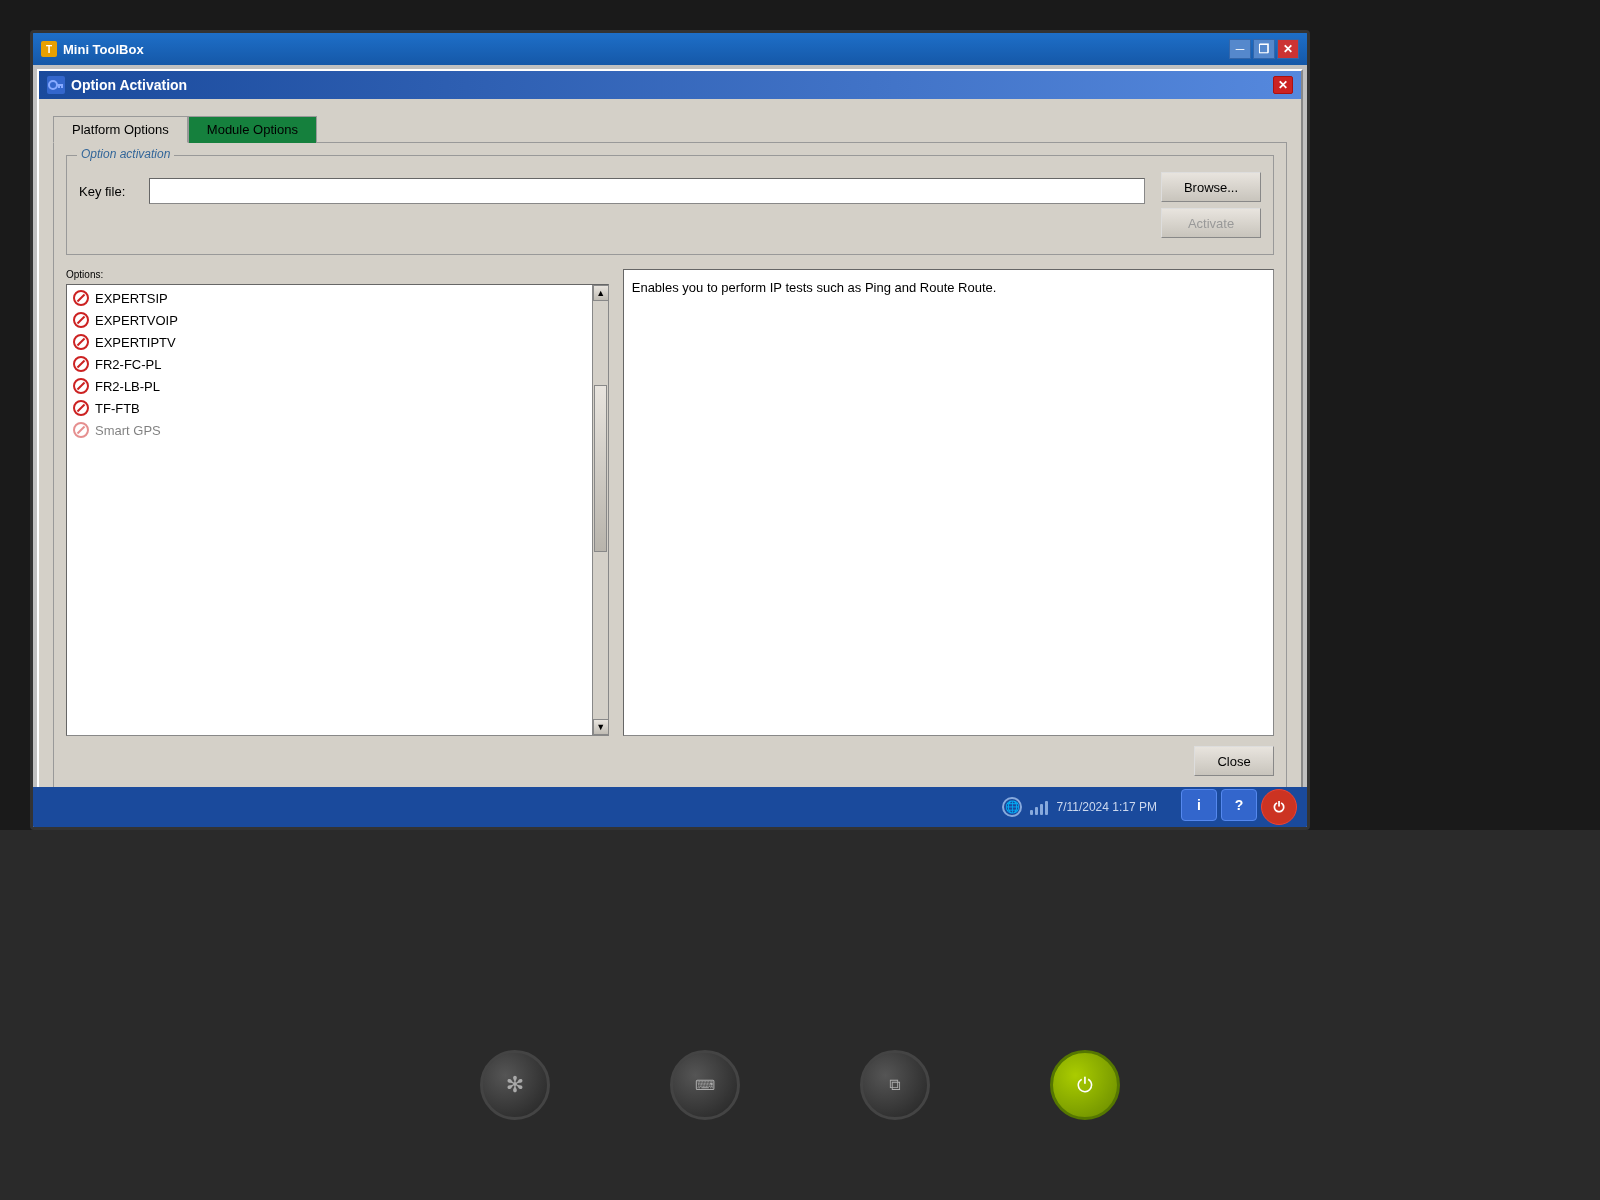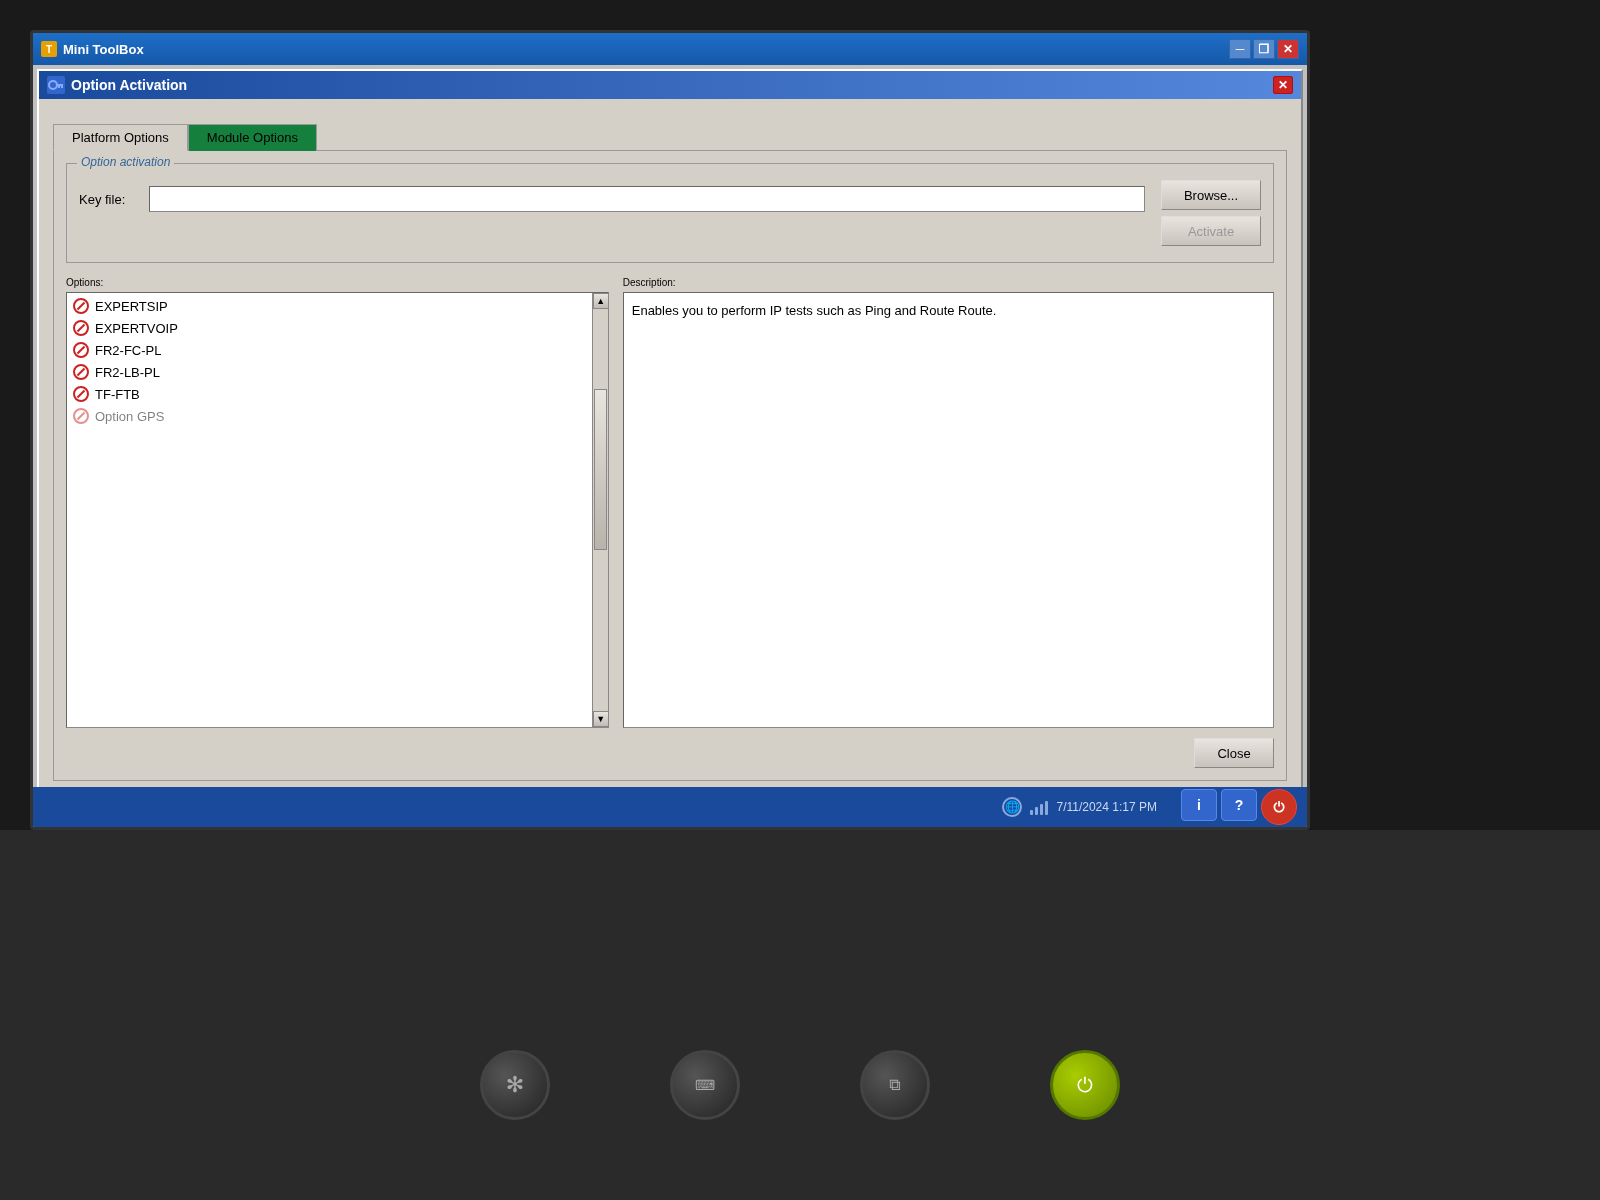--- a/index.html
+++ b/index.html
@@ -125,21 +125,21 @@
       font-size: 12px;
       display: flex;
       align-items: center;
       justify-content: center;
       cursor: pointer;
       border-radius: 2px;
     }
 
     
     .dialog-body {
-      padding: 24px 14px;
+      padding: 16px 14px;
       background: #d4d0c8;
       height: calc(100% - 28px);
       display: flex;
       flex-direction: column;
     }
 
     
     .tabs {
       display: flex;
       gap: 0;
@@ -542,53 +542,56 @@
                     <li class="option-item">
                       <span class="blocked-icon"></span>
                       <span>EXPERTSIP</span>
                     </li>
                     <li class="option-item">
                       <span class="blocked-icon"></span>
                       <span>EXPERTVOIP</span>
                     </li>
                     <li class="option-item">
                       <span class="blocked-icon"></span>
+                      <span>EXPERTIPTV</span>
+                    </li>
+                    <li class="option-item">
+                      <span class="blocked-icon"></span>
                       <span>FR2-FC-PL</span>
                     </li>
                     <li class="option-item">
                       <span class="blocked-icon"></span>
                       <span>FR2-LB-PL</span>
                     </li>
                     <li class="option-item">
                       <span class="blocked-icon"></span>
                       <span>TF-FTB</span>
                     </li>
                     <li class="option-item" style="opacity:0.5;">
                       <span class="blocked-icon"></span>
-                      <span>Option GPS</span>
+                      <span>Smart GPS</span>
                     </li>
                   </ul>
                 </div>
 
                 <div class="scrollbar">
                   <div class="scroll-btn">
                     <span>▲</span>
                   </div>
                   <div class="scroll-track">
                     <div class="scroll-thumb"></div>
                   </div>
                   <div class="scroll-btn">
                     <span>▼</span>
                   </div>
                 </div>
               </div>
             </div>
 
             <div class="options-right">
-              <div class="section-label">Description:</div>
               <div class="description-box">
                 <span>Enables you to perform IP tests such as Ping and Route Route.</span>
               </div>
             </div>
 
           </div>
 
           <div class="dialog-footer">
             <button class="btn" style="min-width:80px;">
               <span>Close</span>

